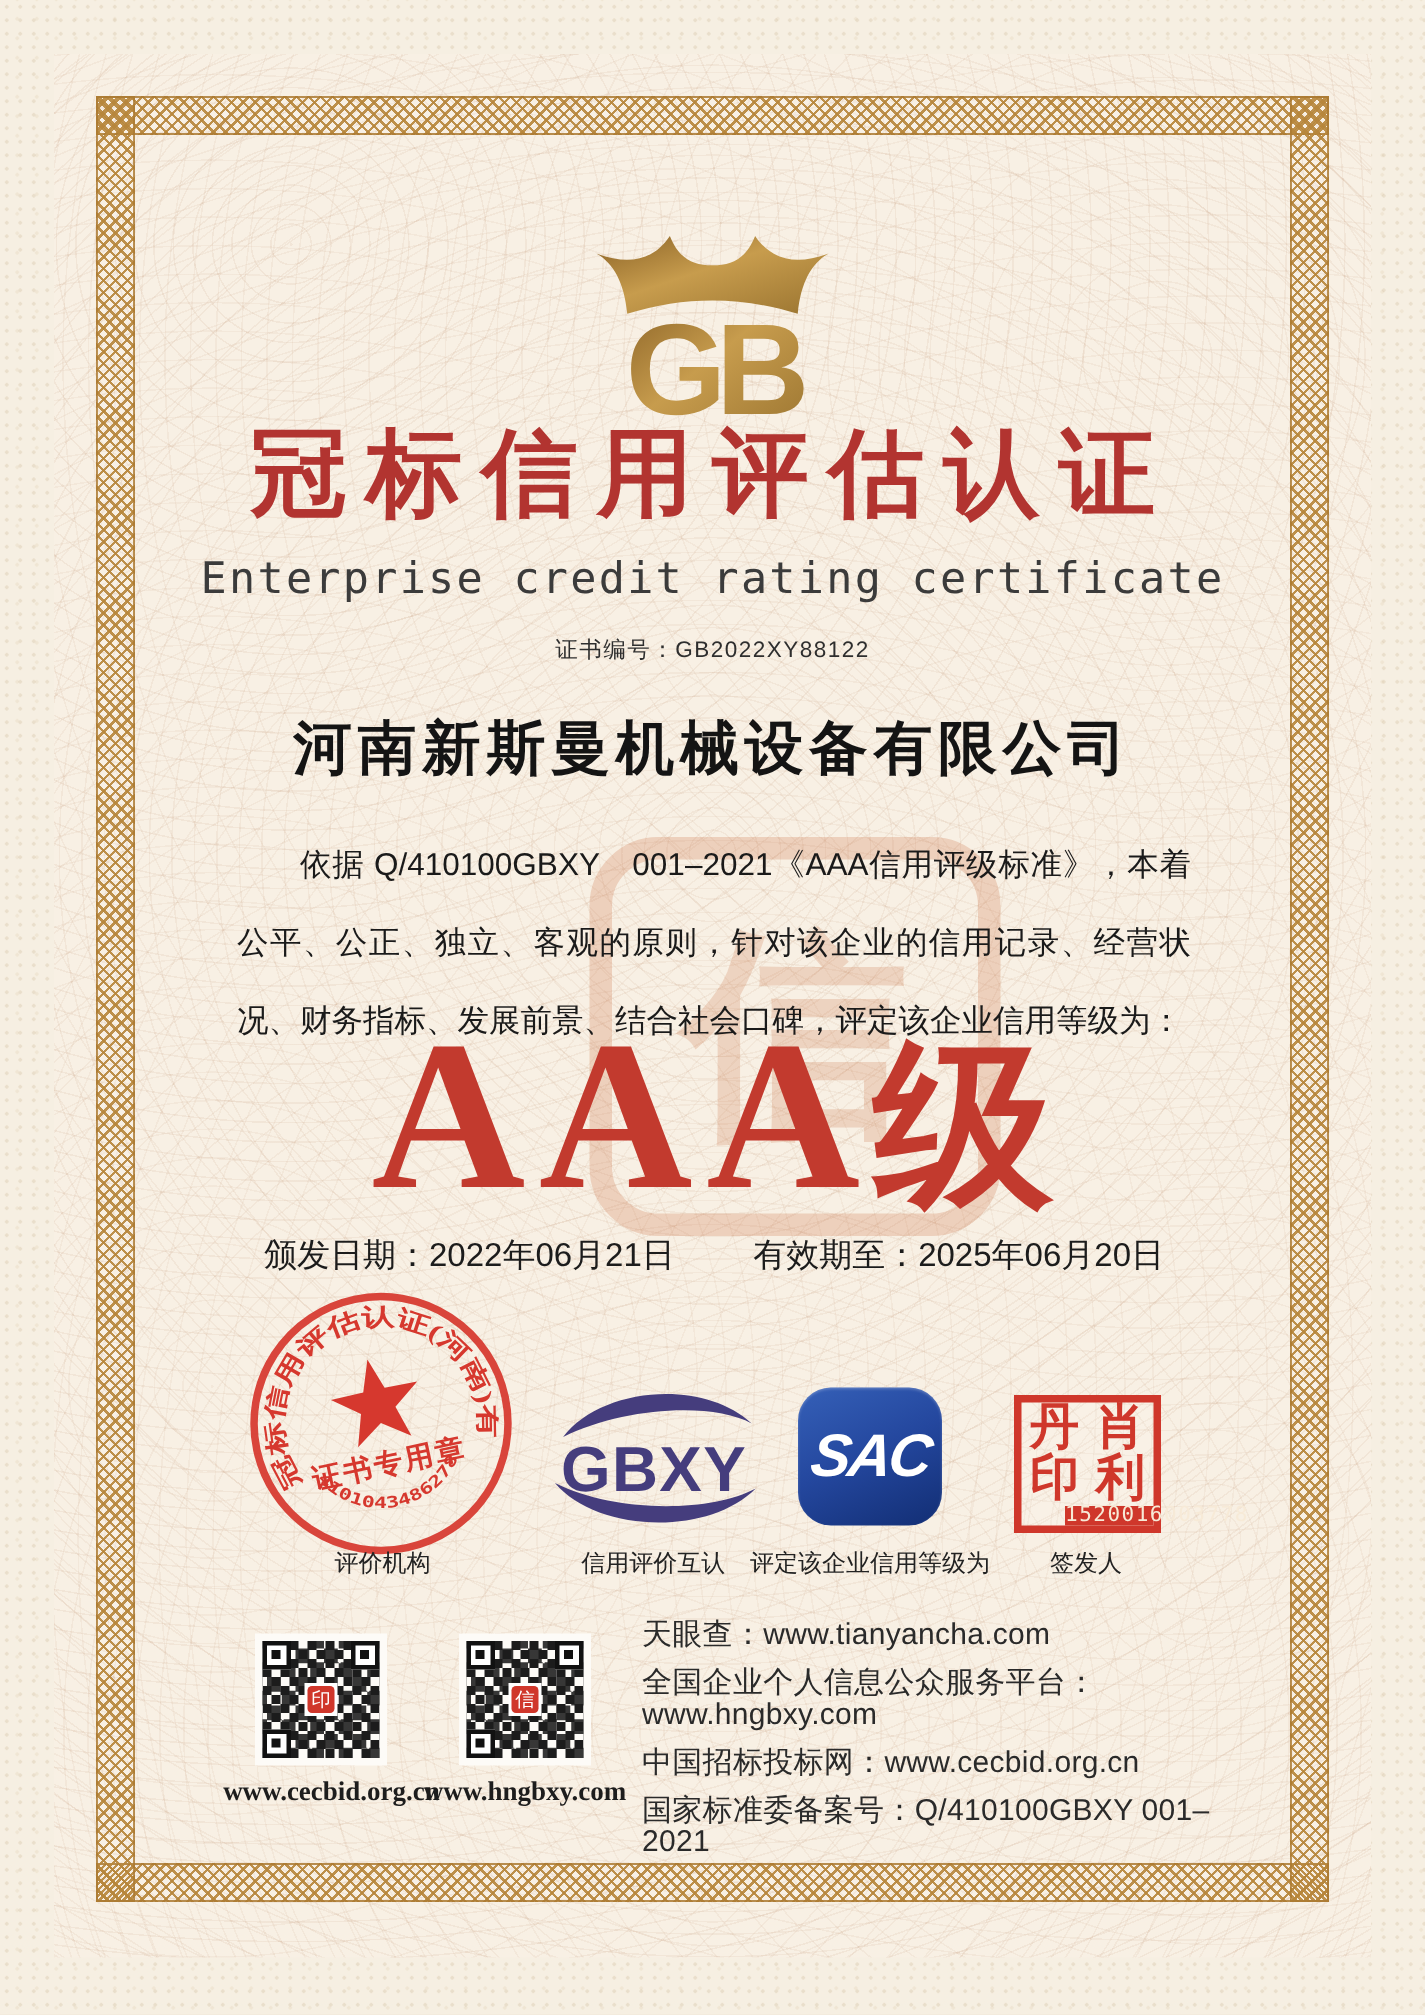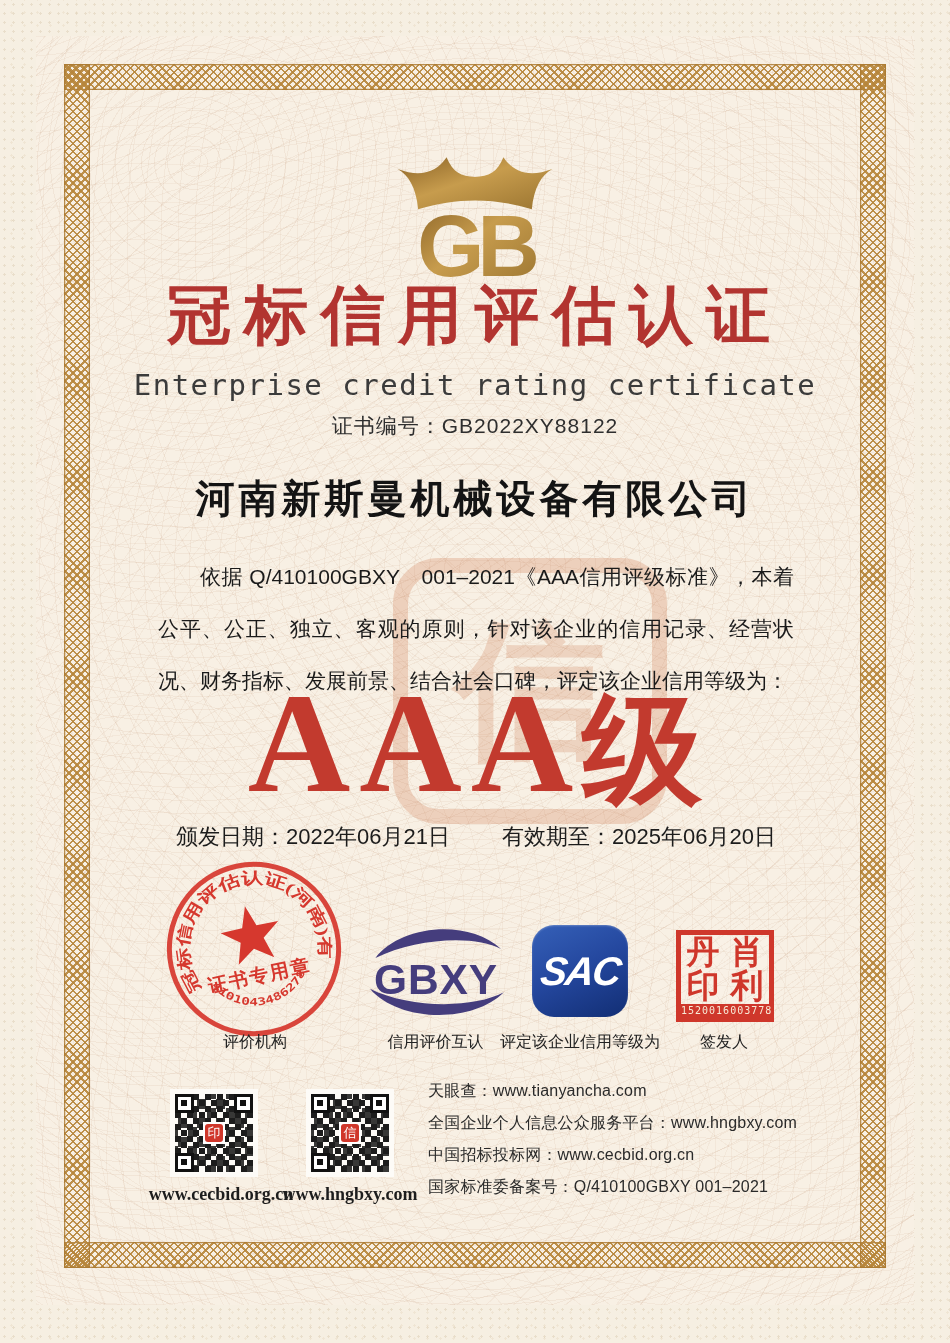--- a/index.html
+++ b/index.html
@@ -54,21 +54,21 @@
   .emblem{left:50%;transform:translateX(-50%);top:146px;}
 
   .title{
     top:281px;font-family:"Liberation Serif",serif;font-weight:900;
     font-size:64px;letter-spacing:13px;color:#b23430;line-height:1.1;
   }
   .subtitle{
     top:368px;font-family:"DejaVu Sans Mono","Liberation Mono",monospace;
     font-size:29px;letter-spacing:1.5px;color:#3b3b3b;
   }
-  .certno{top:412px;font-size:21px;color:#2e2e2e;letter-spacing:1px;}
+  .certno{top:424px;font-size:15px;color:#2e2e2e;letter-spacing:1px;}
   .company{top:472px;font-size:39px;font-weight:bold;color:#141414;letter-spacing:4px;}
   .bodytext{
     top:551px;left:158px;width:636px;font-size:21px;color:#1a1a1a;
     line-height:52px;text-align:justify;text-indent:2em;
   }
   .grade{top:668px;line-height:150px;}
   .grade .aaa{
     font-family:"Liberation Serif",serif;font-weight:900;font-size:142px;
     letter-spacing:9px;color:#c23a2e;text-align:right;
   }
@@ -96,23 +96,24 @@
     box-sizing:border-box;display:flex;flex-direction:column;background:rgba(255,250,244,.15);
   }
   .square-stamp .chars{
     flex:1;display:grid;grid-template-columns:1fr 1fr;align-items:center;justify-items:center;
   }
   .square-stamp .chars span{
     font-family:"Liberation Serif",serif;font-weight:bold;font-size:33px;
     color:#cf372b;line-height:1;
   }
   .square-stamp .serial{
-    height:13px;background:#cf372b;color:#f7ead7;font-size:10px;
+    height:13px;background:#cf372b;color:#f7ead7;font-size:14px;
     letter-spacing:1px;text-align:right;line-height:13px;
     font-family:"DejaVu Sans Mono",monospace;
+    margin-left:29px;
   }
   .seal-label{top:1032px;font-size:16px;color:#222;text-align:center;position:absolute;}
   .lab-1{left:165px;width:180px;}
   .lab-2{left:348px;width:175px;}
   .lab-3{left:480px;width:200px;}
   .lab-4{left:664px;width:120px;}
 
   
   .qr{
     position:absolute;top:1089px;width:88px;height:88px;background:#fdfbf7;padding:5px;
@@ -139,21 +140,21 @@
     font-size:13px;line-height:18px;text-align:center;display:block;
     font-family:"Liberation Serif",serif;
   }
   .qr-caption{
     position:absolute;top:1184px;font-family:"Liberation Serif",serif;
     font-weight:bold;font-size:18px;color:#1d1d1d;text-align:center;width:150px;
   }
   .cap-1{left:146px;} .cap-2{left:275px;}
 
   .links{position:absolute;left:428px;top:1080px;width:420px;}
-  .links .line{font-size:16px;color:#2a2a2a;margin-bottom:11px;line-height:21px;letter-spacing:.2px;}
+  .links .line{font-size:20px;color:#2a2a2a;margin-bottom:11px;line-height:21px;letter-spacing:.2px;}
 </style>
 </head>
 <body>
 
 <div class="page">
   <div class="sheet"></div>
   <div class="band band-top"></div>
   <div class="band band-bottom"></div>
   <div class="band band-left"></div>
   <div class="band band-right"></div>

